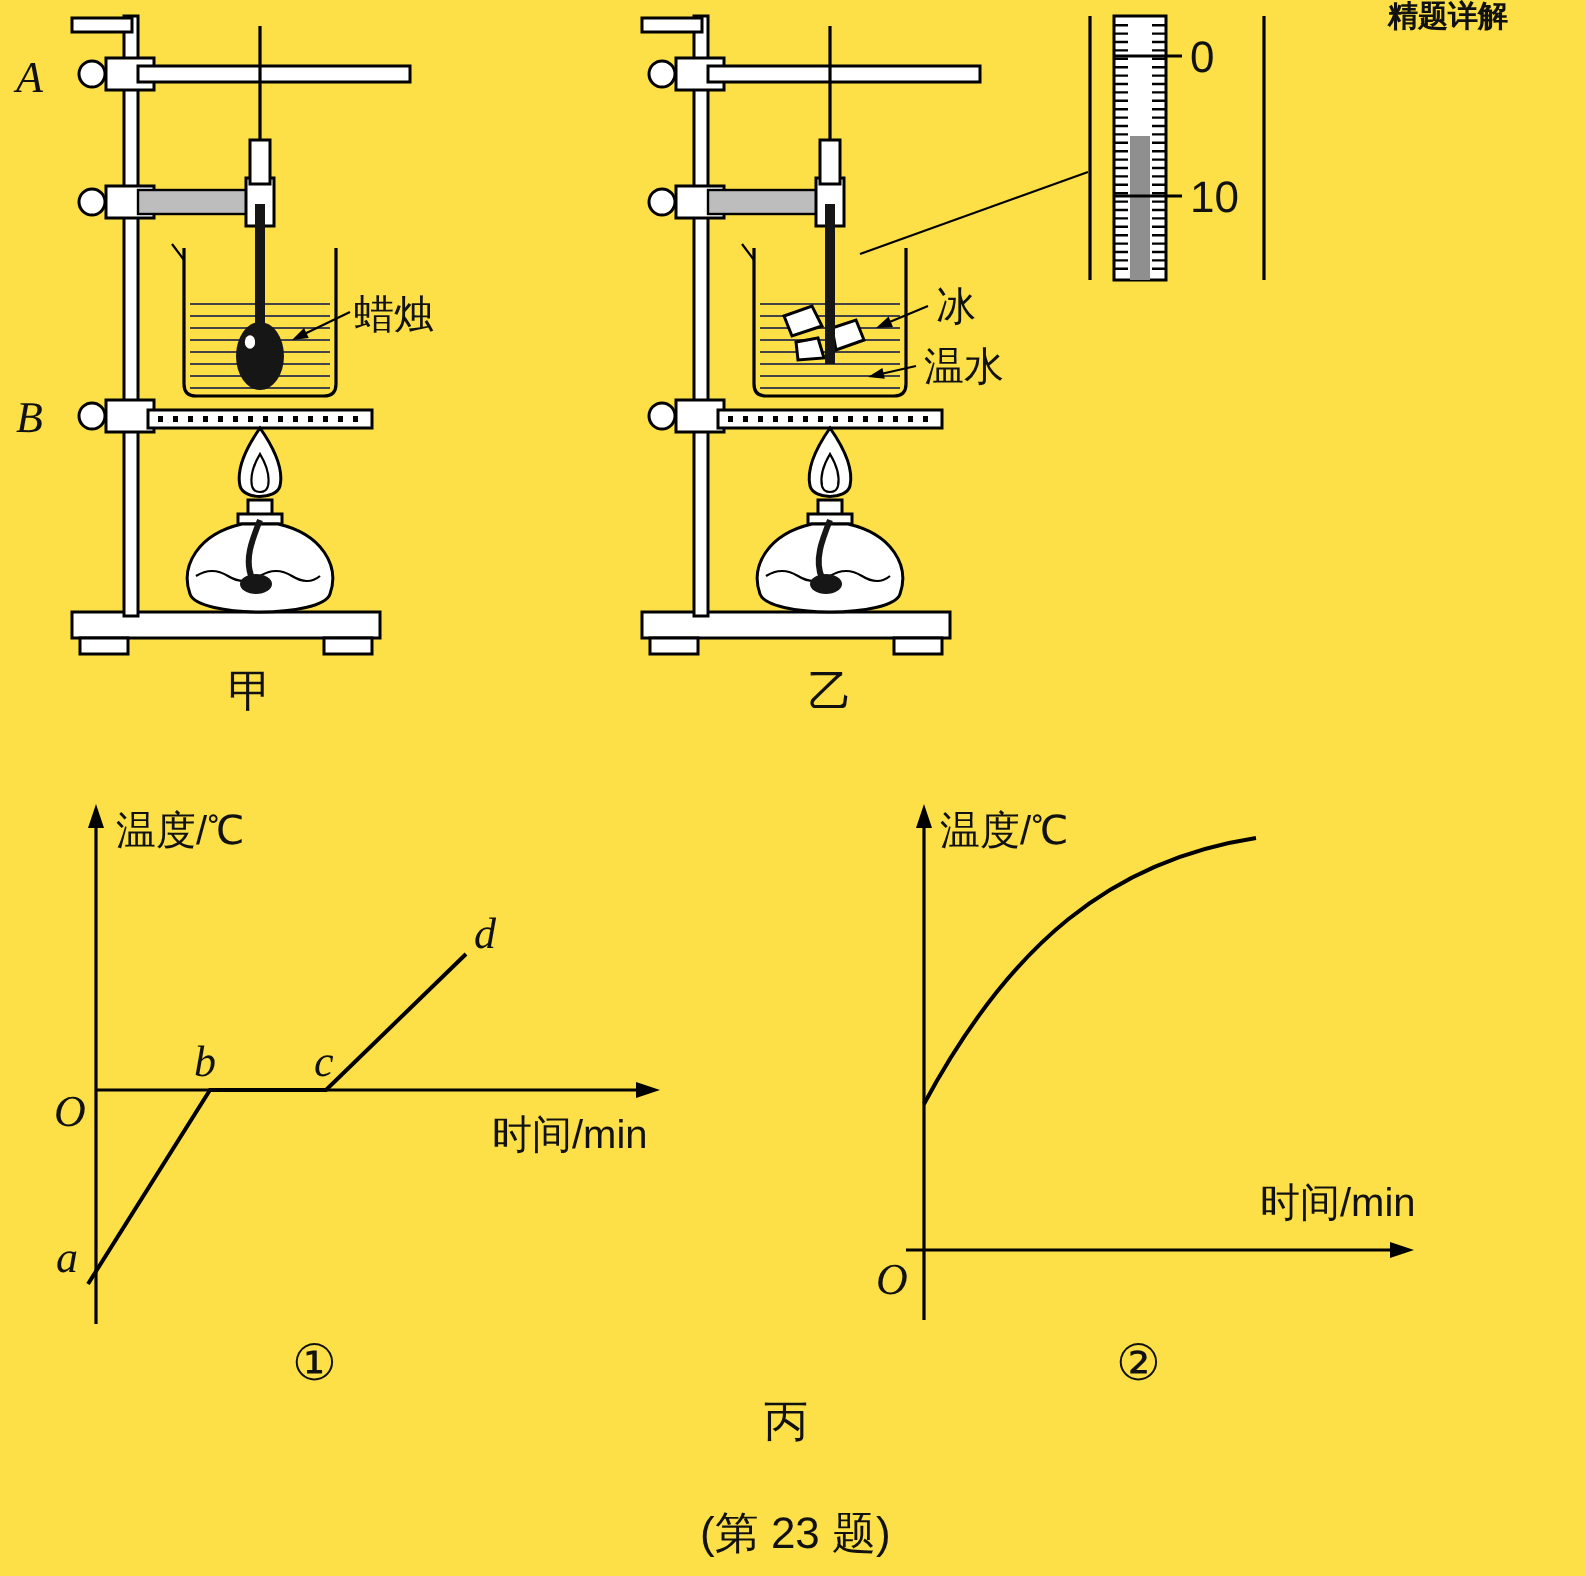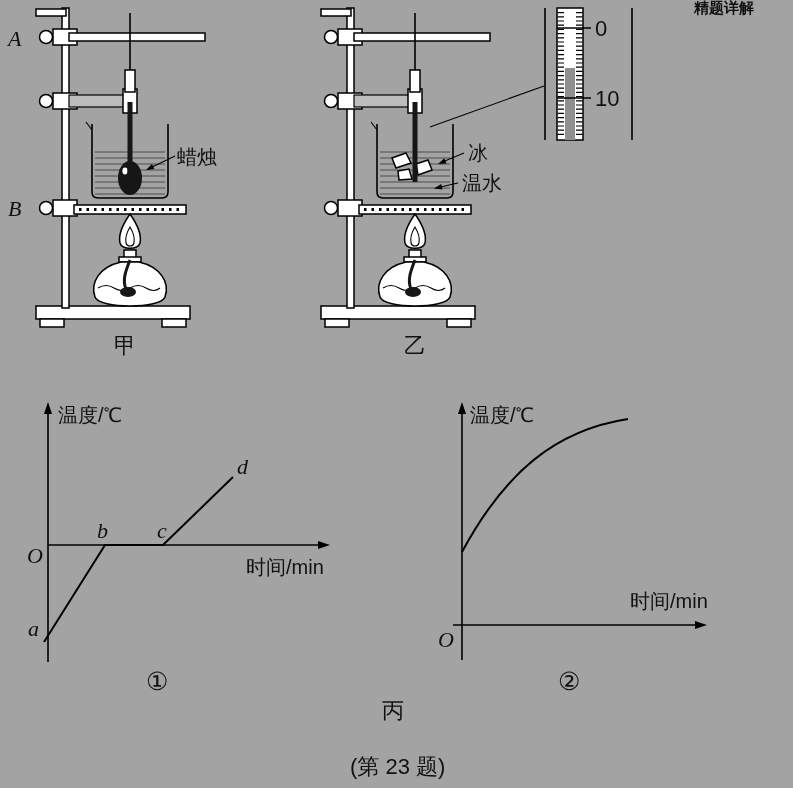--- a/index.html
+++ b/index.html
@@ -1,16 +1,16 @@
 <!DOCTYPE html>
 <html><head>
 <meta charset="utf-8">
 <style>
   html,body{margin:0;padding:0;background:#fff}
-  .page{position:relative;width:793px;height:788px;background:#a3a3a3;overflow:hidden}
+  .page{position:relative;width:793px;height:788px;background:#fde047;overflow:hidden}
   svg{display:block}
   text{fill:#111;font-family:"Liberation Sans",sans-serif}
   .cn{font-size:20px}
   .cap{font-size:22px}
   .ser{font-family:"Liberation Serif",serif;font-style:italic;font-size:22px}
   .circ{font-size:25px}
   .tag{font-size:15px;font-weight:700}
   .ln{stroke:#000;stroke-width:1.6;fill:none}
   .thin{stroke:#000;stroke-width:1.1;fill:none}
   .wf{fill:#fff;stroke:#000;stroke-width:1.5}

